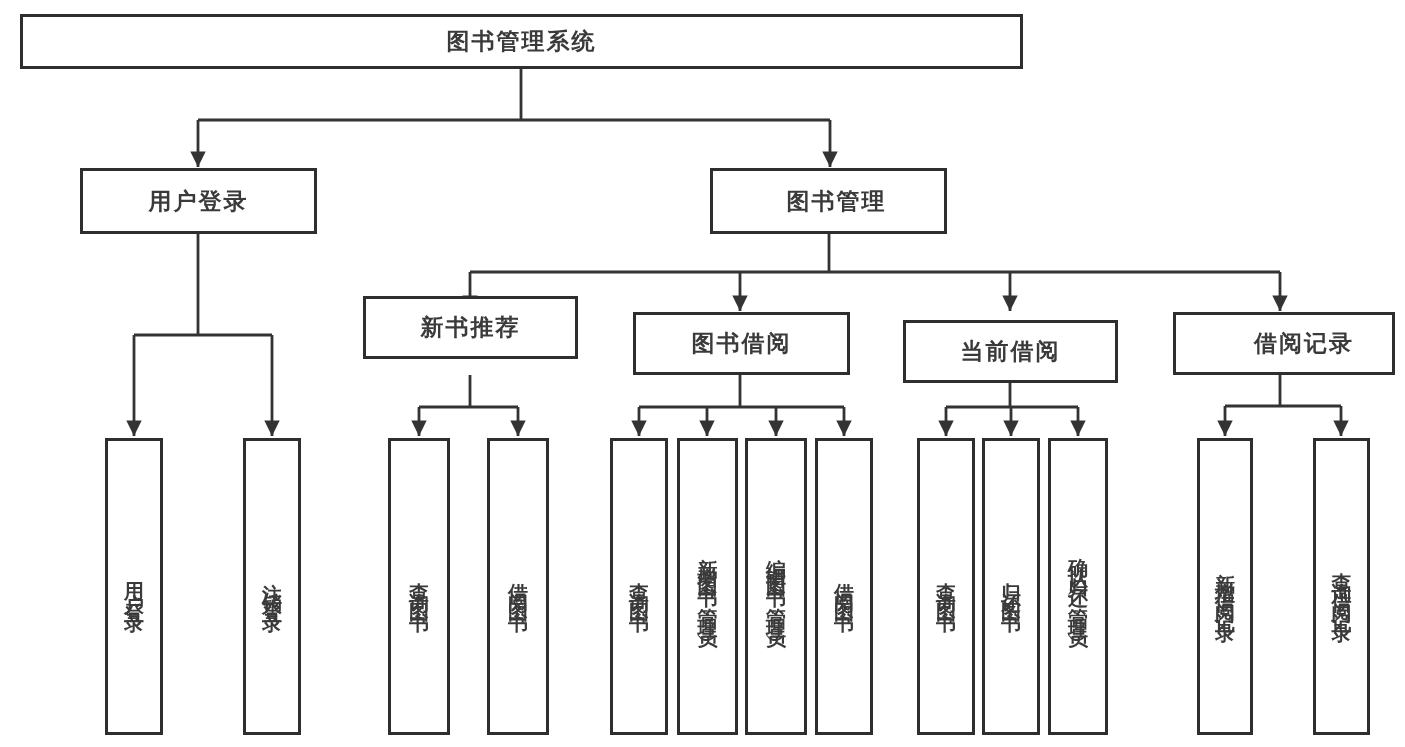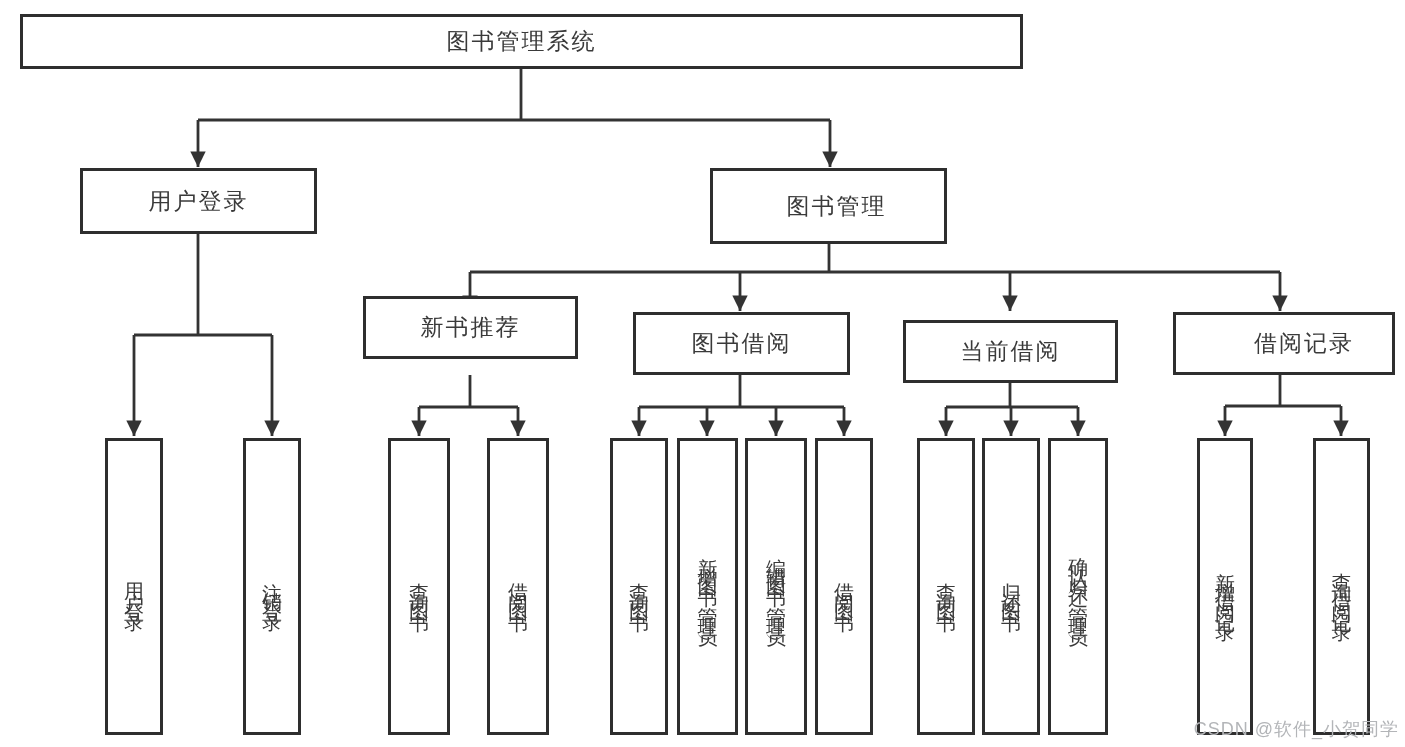--- a/index.html
+++ b/index.html
@@ -5,31 +5,32 @@
   html,body{margin:0;padding:0;background:#ffffff;}
   .canvas{
     position:relative;width:1405px;height:747px;background:#ffffff;
     font-family:"Liberation Sans",sans-serif;color:#3a3a3a;overflow:hidden;
   }
   svg.wires{position:absolute;left:0;top:0;pointer-events:none;}
   .box{
     position:absolute;background:#ffffff;border:3px solid #2e2e2e;
     box-sizing:border-box;display:flex;align-items:center;justify-content:center;
     z-index:2;
+    font-weight:bold;
   }
   .hbox{font-size:23px;letter-spacing:2px;white-space:nowrap;}
   .vbox{top:438px;height:297px;}
   .vtext{
     writing-mode:vertical-rl;text-orientation:mixed;
     font-size:20px;letter-spacing:10px;line-height:1.15;
   }
   
   #n-root{left:20px;top:14px;width:1003px;height:55px;}
   #n-user-login{left:80px;top:168px;width:237px;height:66px;}
-  #n-book-mgmt{left:710px;top:168px;width:237px;height:76px;padding-left:16px;}
+  #n-book-mgmt{left:710px;top:168px;width:237px;height:66px;padding-left:16px;}
   #n-new-book{left:363px;top:296px;width:215px;height:63px;}
   #n-borrow{left:633px;top:312px;width:217px;height:63px;}
   #n-current{left:903px;top:320px;width:215px;height:63px;}
   #n-record{left:1173px;top:312px;width:222px;height:63px;padding-left:40px;}
   
   #v-ul-login{left:105px;width:58px;}
   #v-ul-logout{left:243px;width:58px;}
   #v-nb-query{left:388px;width:62px;}
   #v-nb-borrow{left:487px;width:62px;}
   #v-bb-query{left:610px;width:58px;}
@@ -158,14 +159,13 @@
   <div class="box vbox" id="v-cb-confirm">
     <span class="vtext">确认归还（管理员）</span>
   </div>
   <div class="box vbox" id="v-br-add">
     <span class="vtext">新增借阅记录</span>
   </div>
   <div class="box vbox" id="v-br-query">
     <span class="vtext">查询借阅记录</span>
   </div>
 
-  <div class="watermark">CSDN @软件_小贺同学</div>
 </div>
 
 </body></html>

